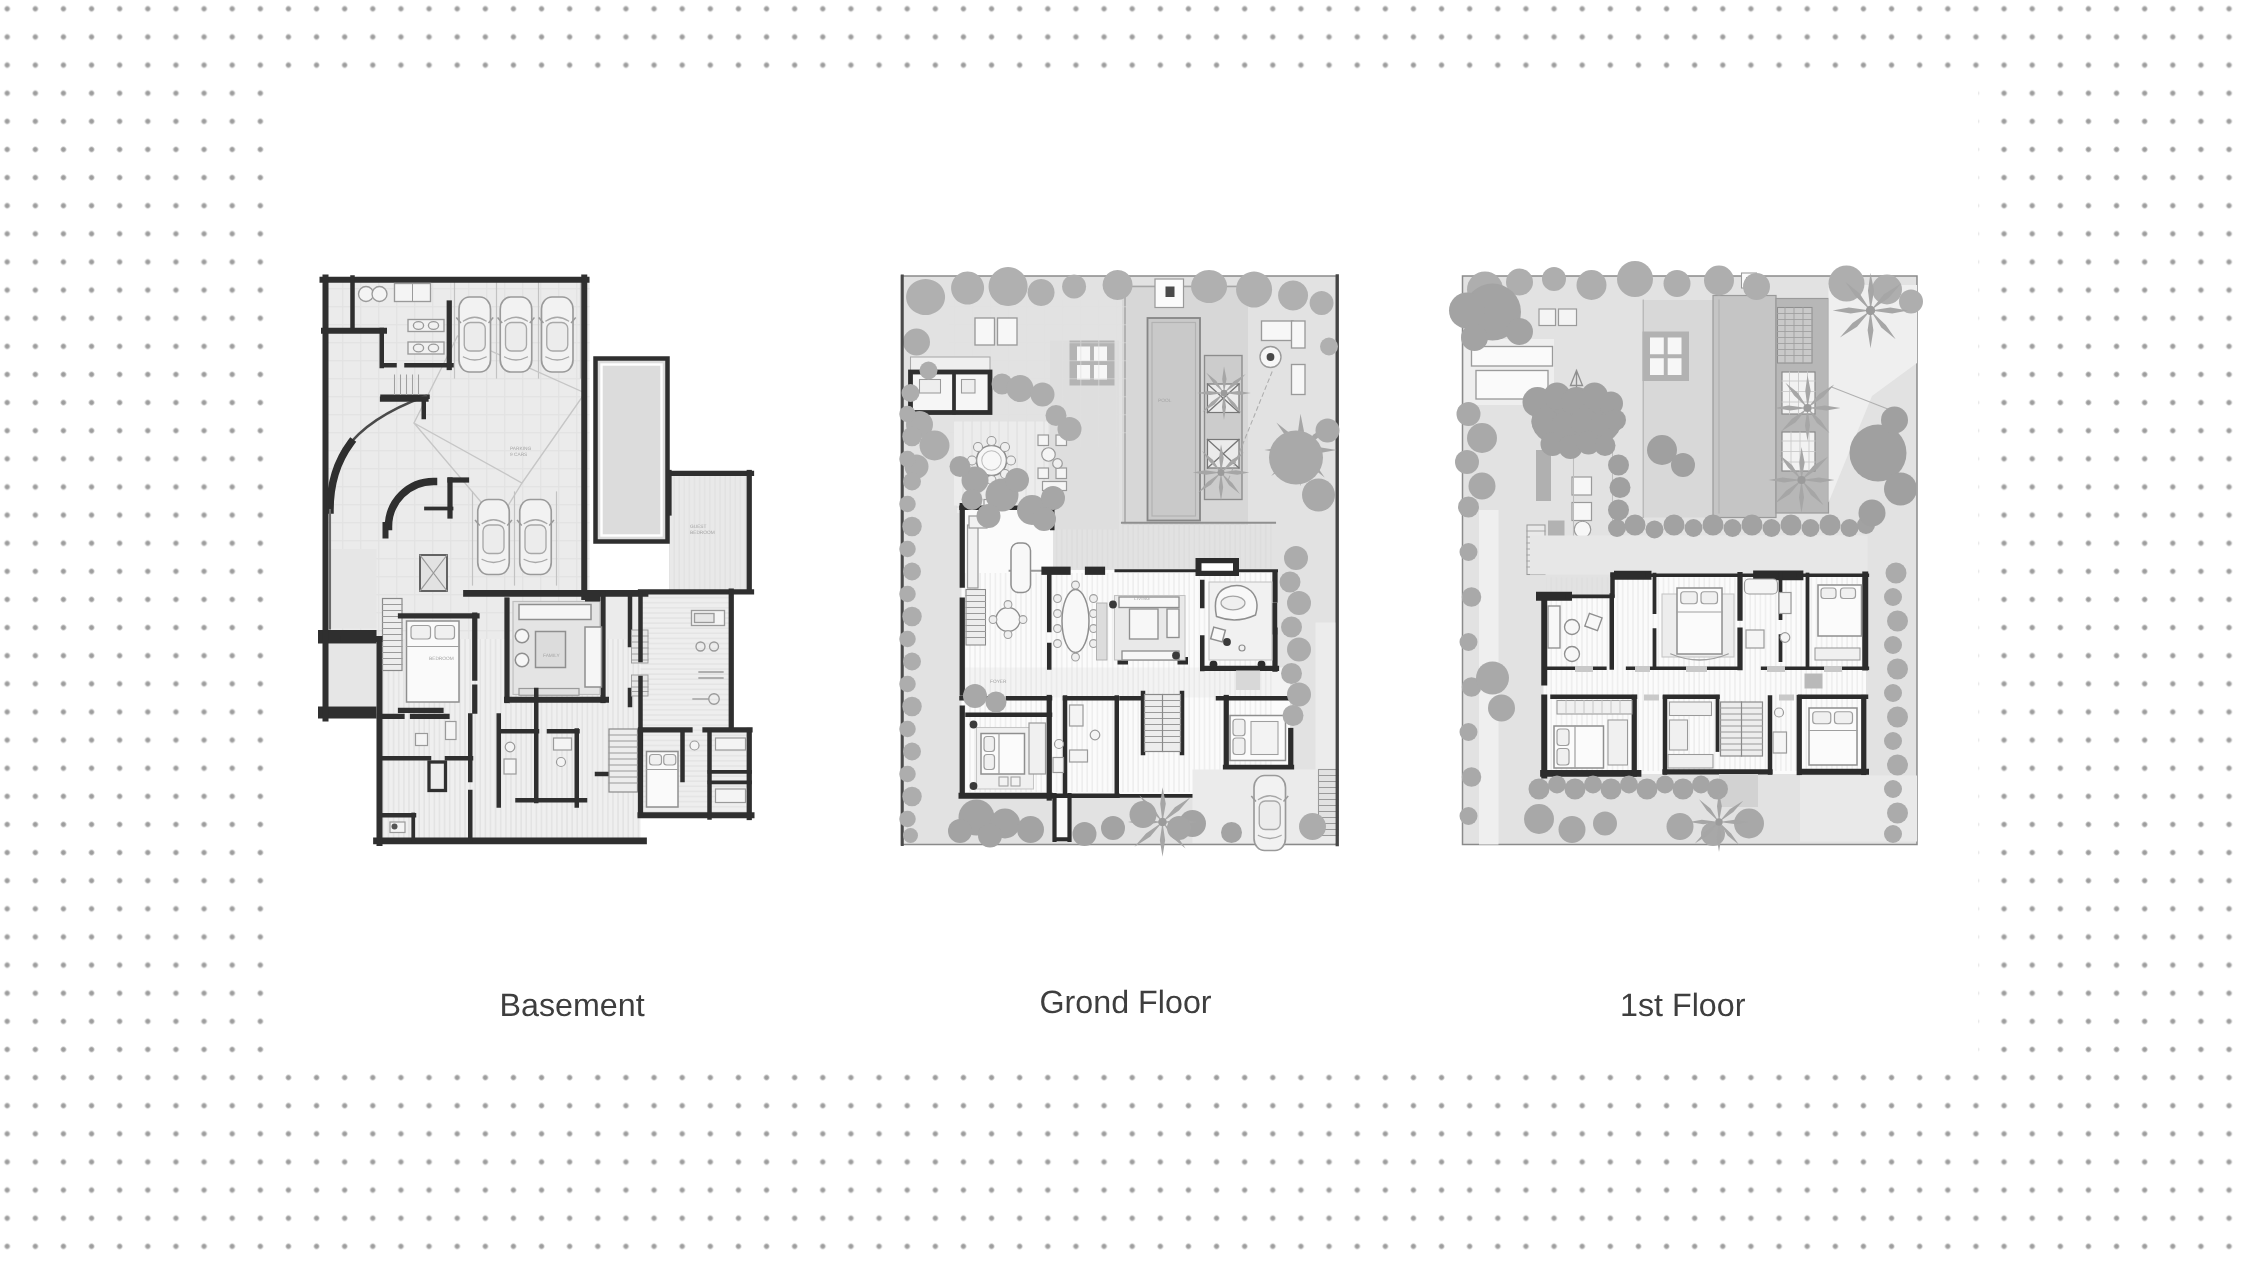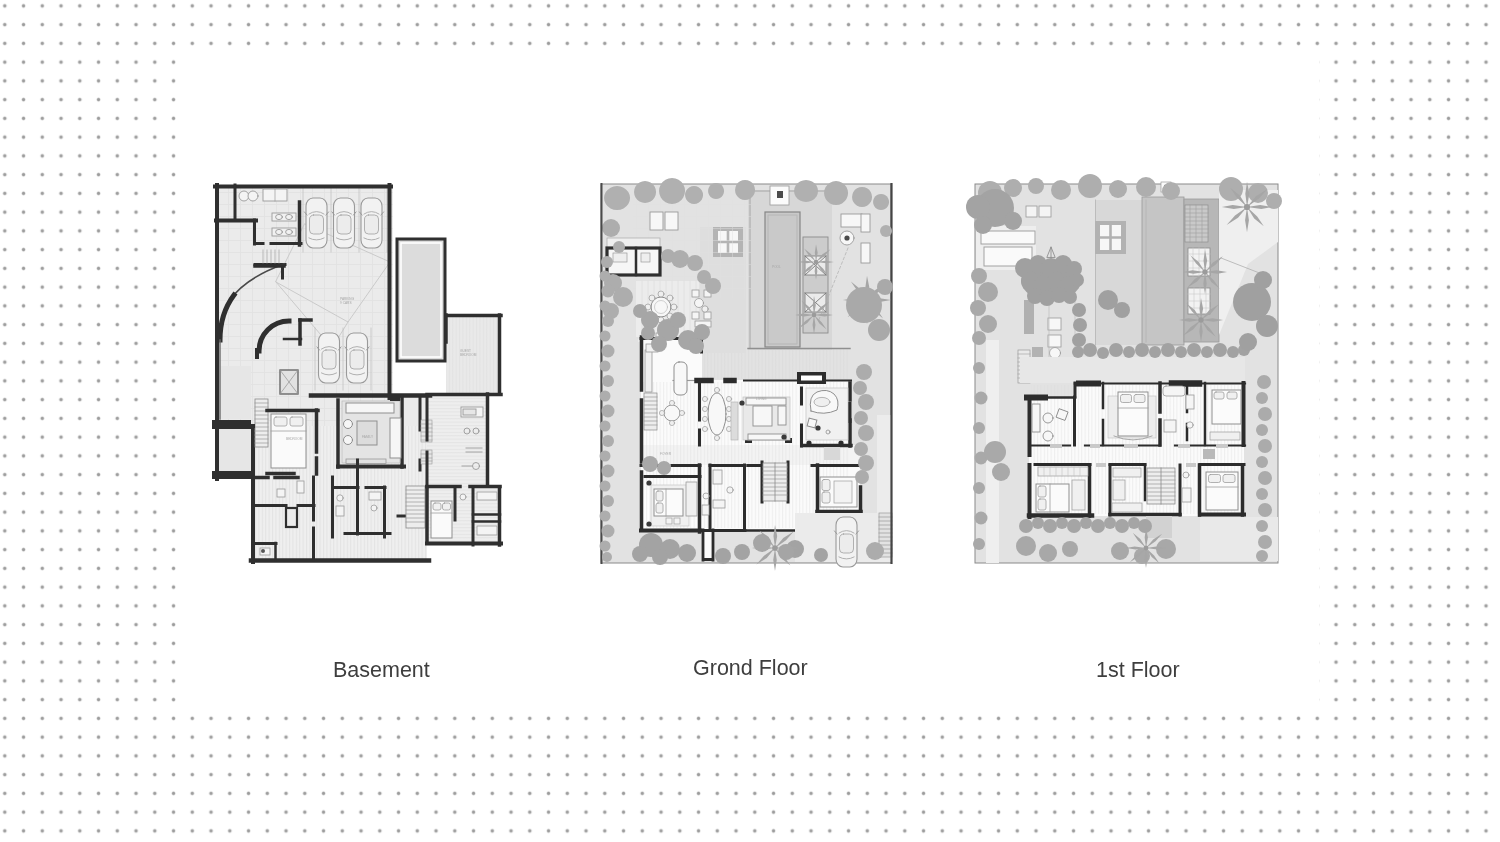--- a/index.html
+++ b/index.html
@@ -1031,14 +1031,14 @@
 
 <use href="#palm" transform="translate(1146,548) scale(0.95)"></use>
 </g>
 
 </svg>
 
 <div class="lbl" style="left:333px;top:658px;">Basement</div>
 
 <div class="lbl" style="left:693px;top:656px;">Grond Floor</div>
 
-<div class="lbl" style="left:1080px;top:658px;margin-left:16px;">1st Floor</div>
+<div class="lbl" style="left:1080px;top:658px;">1st Floor</div>
 </div>
 
 </body></html>

